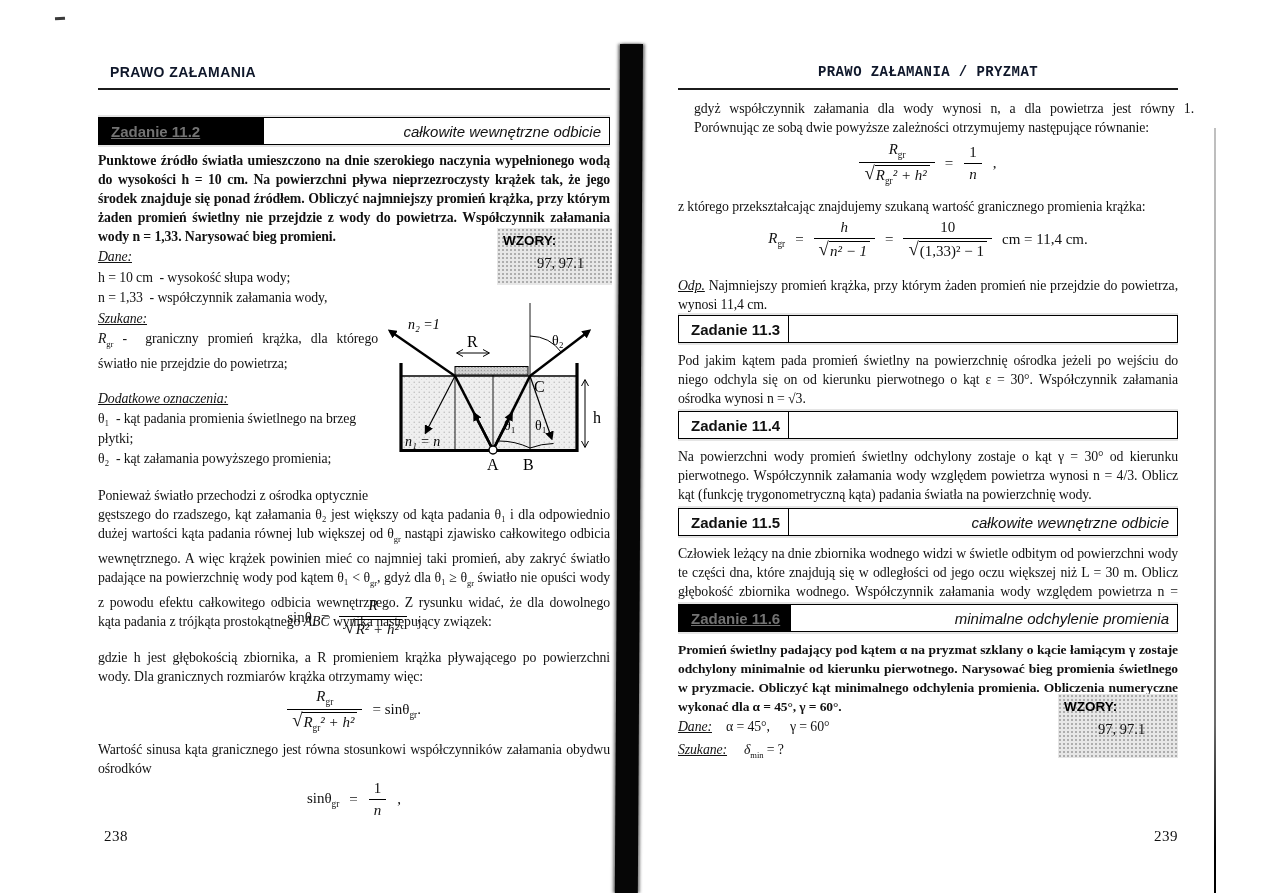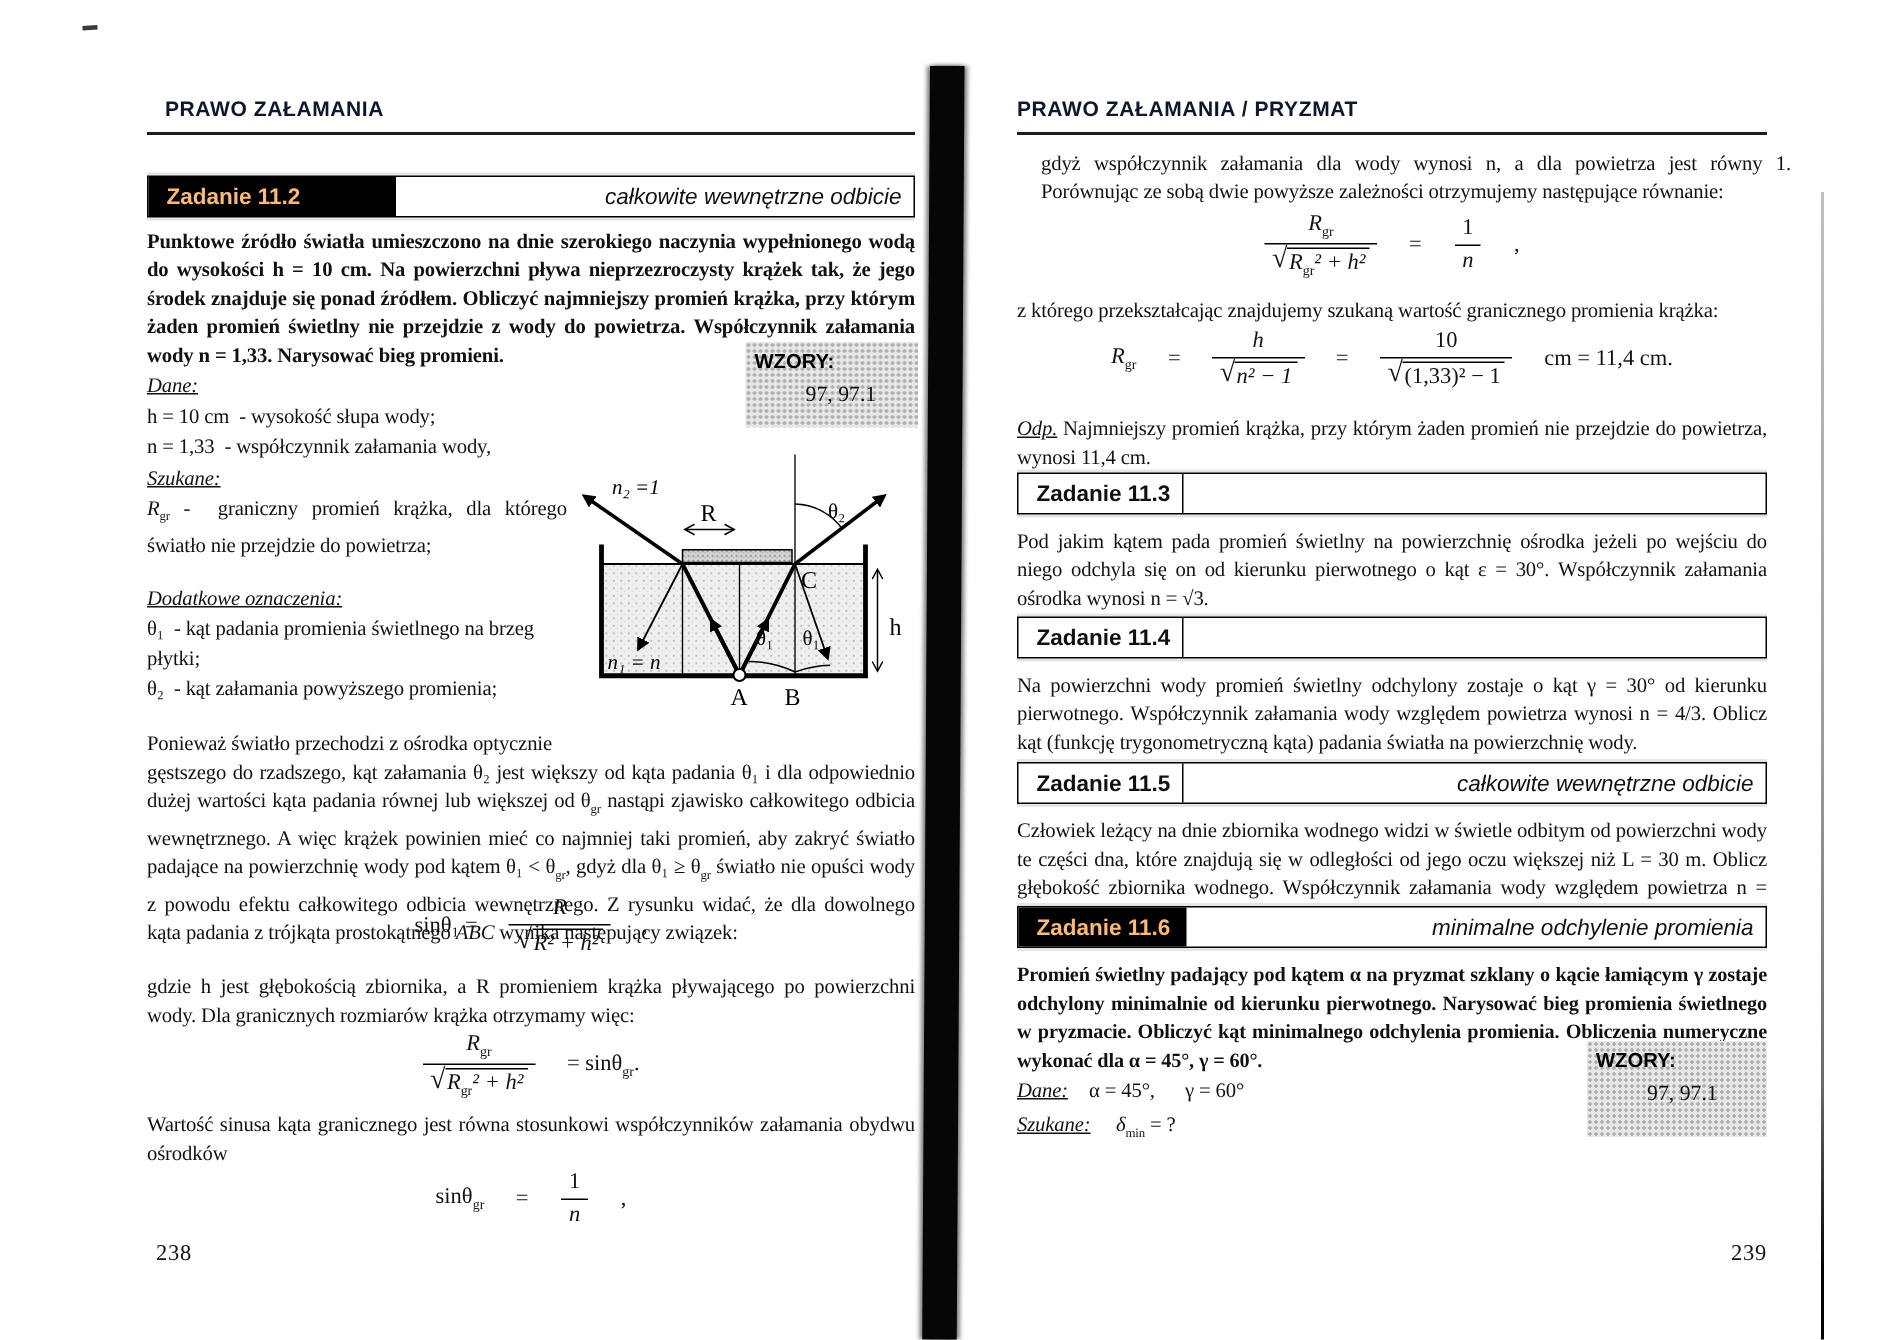--- a/index.html
+++ b/index.html
@@ -19,41 +19,41 @@
   .task-box {
     position:absolute; height:28px; border:1.6px solid #000; background:#fff;
     display:flex; align-items:stretch; box-sizing:border-box;
     box-shadow:0 2px 0 rgba(0,0,0,.10), 0 -2px 0 rgba(0,0,0,.10);
   }
   .task-label {
     display:flex; align-items:center; padding-left:12px; box-sizing:border-box;
     font-family:"Liberation Sans", sans-serif; font-weight:bold; font-size:15px;
     border-right:1.6px solid #000; white-space:nowrap;
   }
-  .task-label.dark { background:#000; color:#fdba74; border-right:none; }
+  .task-label.dark { background:#000; color:#737373; border-right:none;text-decoration:underline; }
   .task-topic {
     flex:1; display:flex; align-items:center; justify-content:flex-end;
     padding-right:8px; font-family:"Liberation Sans", sans-serif;
     font-style:italic; font-size:15px; white-space:nowrap;
   }
   
   .body {
     position:absolute; font-size:13.8px; line-height:19px;
     text-align:justify; letter-spacing:-.1px;
   }
   .bold { font-weight:bold; }
   .nojust { text-align:left; }
   .ul-italic { font-style:italic; text-decoration:underline; }
   .prewrap { white-space:pre-wrap; }
   .col { line-height:19.5px; }
   .col .lbl { display:block; margin-top:1px; }
   .gap { height:13px; }
   
   .formula { position:absolute; text-align:center; font-size:15px; letter-spacing:0; }
-  .frow { display:inline-flex; align-items:center; gap:21px; }
+  .frow { display:inline-flex; align-items:center; gap:10px; }
   .frac { display:inline-flex; flex-direction:column; align-items:center; }
   .frac .num { padding:0 6px 2px; }
   .frac .den { border-top:1.3px solid #000; padding:2px 5px 0; display:inline-flex; align-items:flex-start; }
   .sqrtsign { font-size:1.25em; line-height:.9; }
   .rad { border-top:1.2px solid #000; padding:1px 3px 0 1px; }
   .var { font-style:italic; }
   sub { font-size:.62em; }
   
   .wzory {
     position:absolute; box-sizing:border-box; padding:5px 6px;
@@ -210,21 +210,21 @@
     <span class="frac">
       <span class="num">1</span>
       <span class="den var">n</span>
     </span>
     <span>,</span>
   </span>
 </div>
 
 <div class="page-num" style="left:104px; top:828px;">238</div>
 
-<div class="page-head" style="left:678px; top:64px; width:500px; text-align:left;">PRAWO ZAŁAMANIA / PRYZMAT</div>
+<div class="page-head" style="left:678px; top:64px; width:500px; text-align:center;font-family:Liberation Mono, monospace;">PRAWO ZAŁAMANIA / PRYZMAT</div>
 <div class="head-rule" style="left:678px; top:88px; width:500px;"></div>
 
 <div class="body" style="left:678px; top:99px; width:500px;margin-left:16px;">gdyż współczynnik załamania dla wody wynosi n, a dla powietrza jest równy 1. Porównując ze sobą dwie powyższe zależności otrzymujemy następujące równanie:</div>
 
 <div class="formula" style="left:678px; top:141px; width:500px;">
   <span class="frow">
     <span class="frac">
       <span class="num"><span class="var">R</span><sub>gr</sub></span>
       <span class="den">
           <span class="sqrtsign">√</span>

